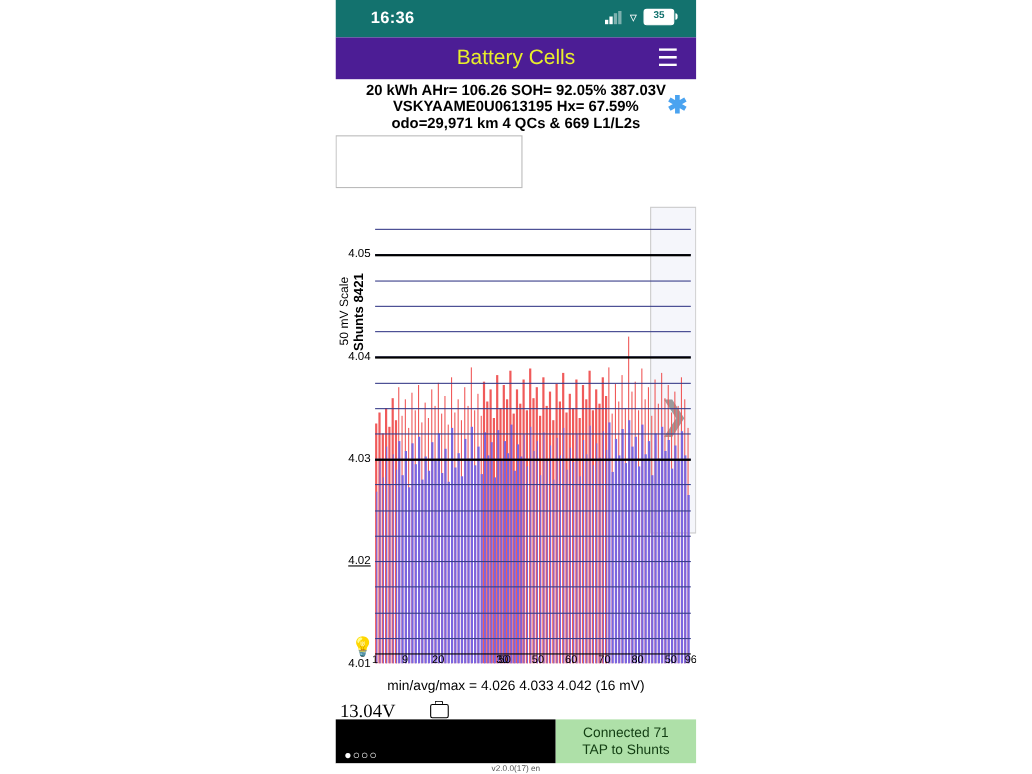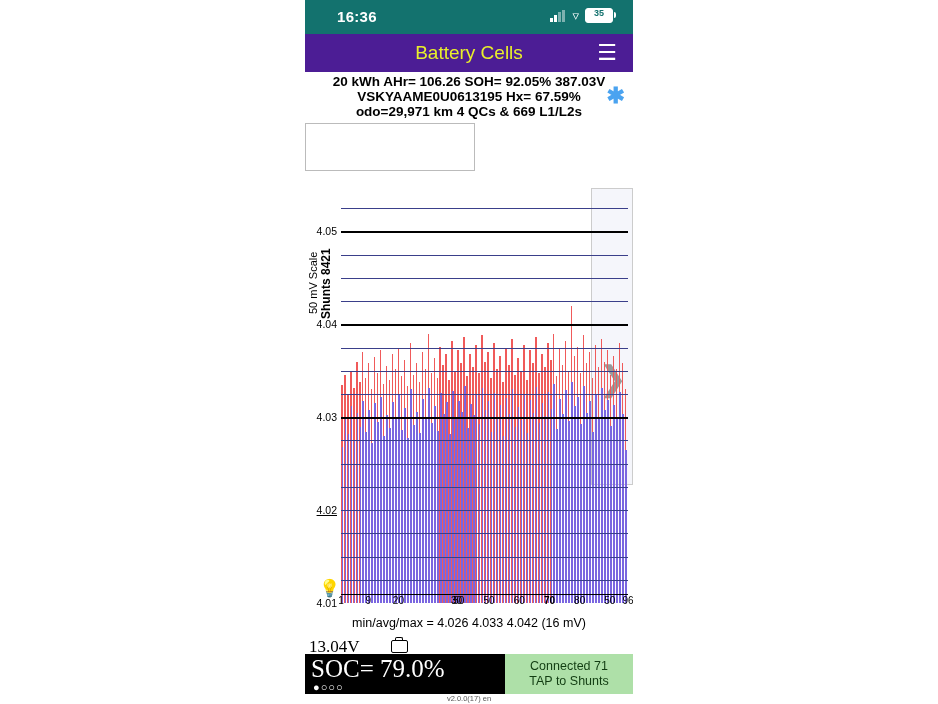--- a/index.html
+++ b/index.html
@@ -809,41 +809,40 @@
       </div>
     <div class="axisline"></div>
     <div class="xaxis" id="xaxis">
         <div class="xtick" style="left: 0%;">1</div>
         <div class="xtick" style="left: 9.47368%;">9</div>
         <div class="xtick" style="left: 20%;">20</div>
         <div class="xtick" style="left: 30.5263%; margin-left: 28px;">30</div>
         <div class="xtick" style="left: 41.0526%;">50</div>
         <div class="xtick" style="left: 51.5789%;">50</div>
         <div class="xtick" style="left: 62.1053%;">60</div>
-        <div class="xtick" style="left: 72.6316%; font-weight: bold;">70</div>
+        <div class="xtick" style="left: 72.6316%;">70</div>
         <div class="xtick" style="left: 83.1579%;">80</div>
         <div class="xtick" style="left: 93.6842%;">50</div>
         <div class="xtick" style="left: 100%;">96</div>
       </div>
 
     <div class="bulb">💡</div>
 
     <div class="stats">
       <div>min/avg/max = 4.026 4.033 4.042  (16 mV)</div>
     </div>
   </div>
 
   <div class="voltrow">
     <div class="volts">13.04V</div>
     <div class="camera"></div>
   </div>
 
   <div class="bottombar">
     <div class="soc">
-      <div class="soctext">SOC= 79.0%</div>
       <div class="dots">●○○○</div>
     </div>
     <div class="conn">
       <div>Connected 71</div>
       <div>TAP to Shunts</div>
     </div>
   </div>
 
   <div class="version">v2.0.0(17) en</div>
 </div>

